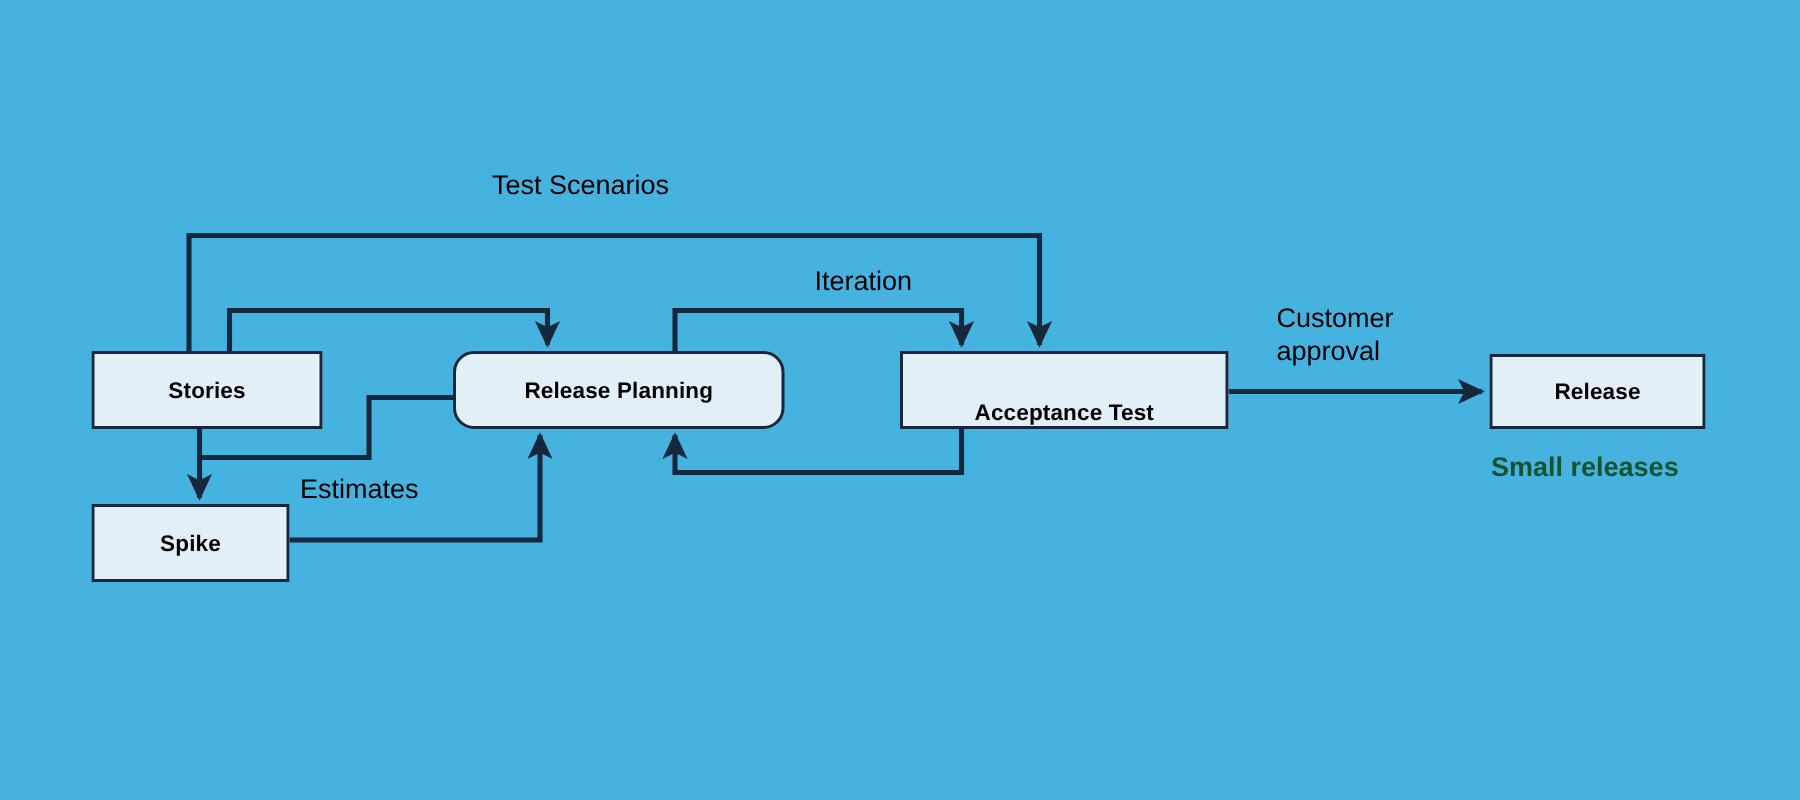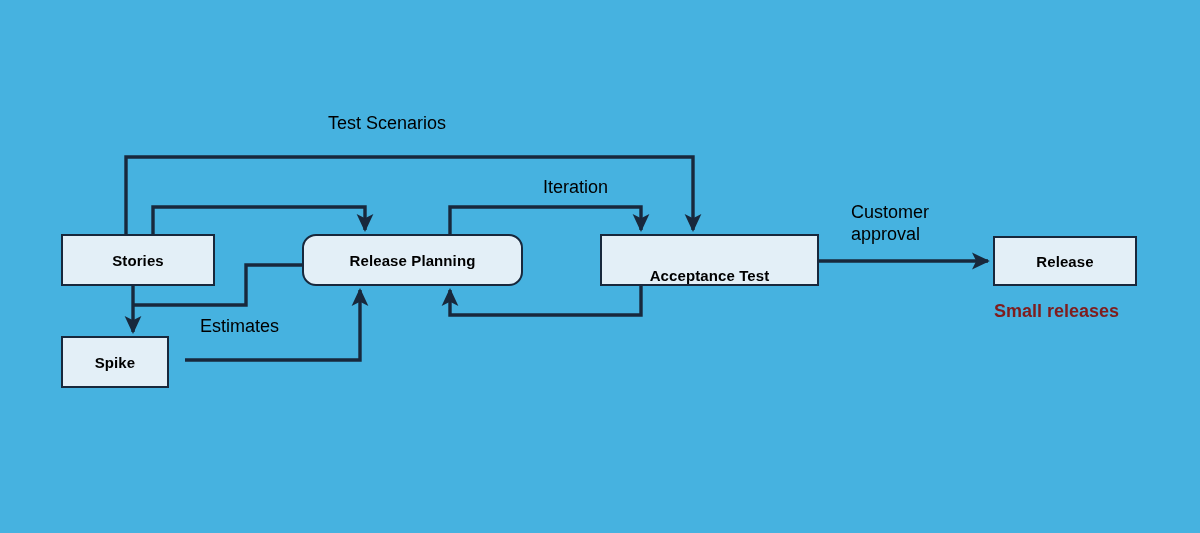--- a/index.html
+++ b/index.html
@@ -48,21 +48,21 @@
     font-size: 18px;
     font-family: "Liberation Sans", sans-serif;
     white-space: nowrap;
     line-height: 1.22;
   }
   .edge-label.center {
     text-align: left;
   }
   .caption {
     position: absolute;
-    color: #7f1d1d;
+    color: #14532d;
     font-weight: bold;
     font-size: 18px;
     font-family: "Liberation Sans", sans-serif;
     white-space: nowrap;
   }
 </style>
 </head>
 <body>
 
 <div id="canvas">
@@ -103,21 +103,21 @@
   </div>
 
   <div class="node" style="left:600px; top:234px; width:219px; height:52px;align-items:flex-end;">
     <span>Acceptance Test</span>
   </div>
 
   <div class="node" style="left:993px; top:236px; width:144px; height:50px;">
     <span>Release</span>
   </div>
 
-  <div class="node" style="left:61px; top:336px; width:108px; height:52px;">
+  <div class="node" style="left:61px; top:336px; width:132px; height:52px;">
     <span>Spike</span>
   </div>
 
   <div class="edge-label" style="left:328px; top:113px;">Test Scenarios</div>
 
 
   <div class="edge-label" style="left:503px; top:177px;margin-left:40px;">Iteration</div>
 
   <div class="edge-label" style="left:200px; top:316px;">Estimates</div>
 

